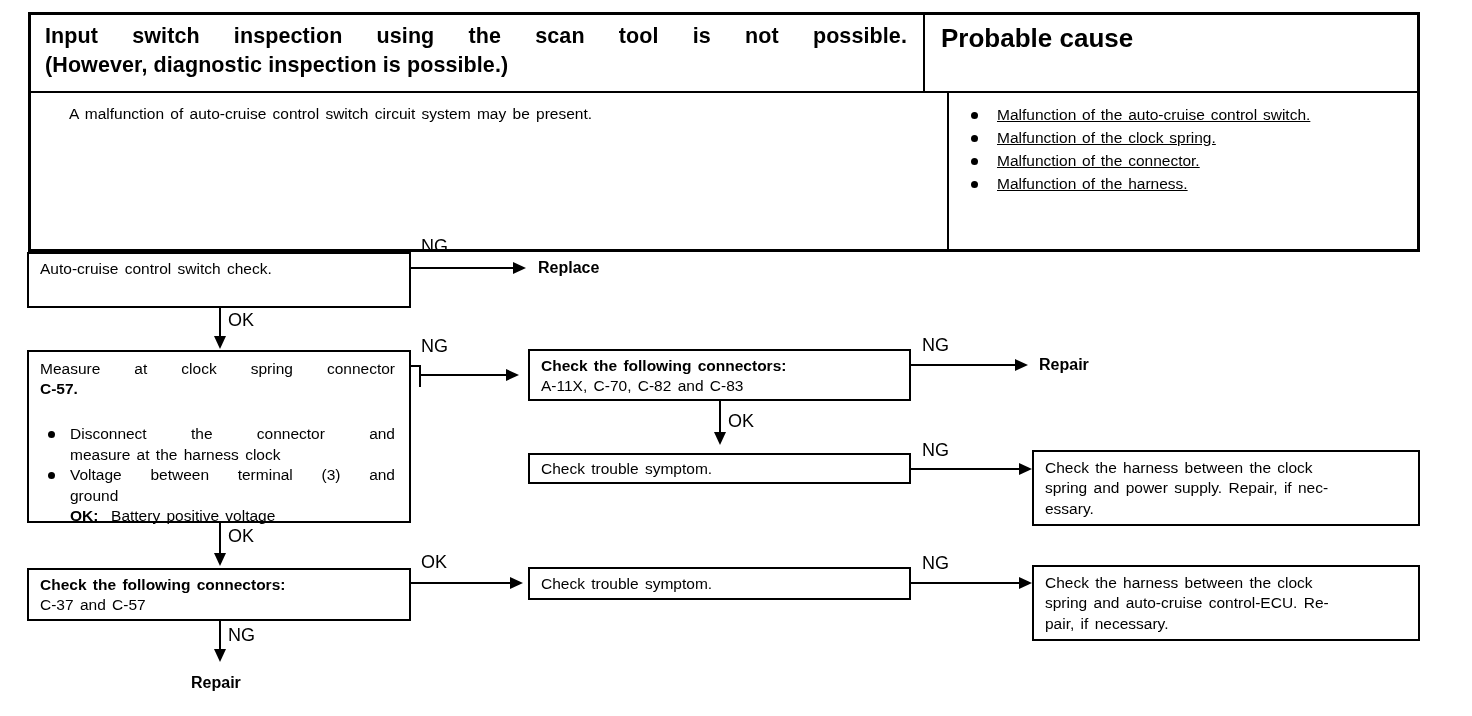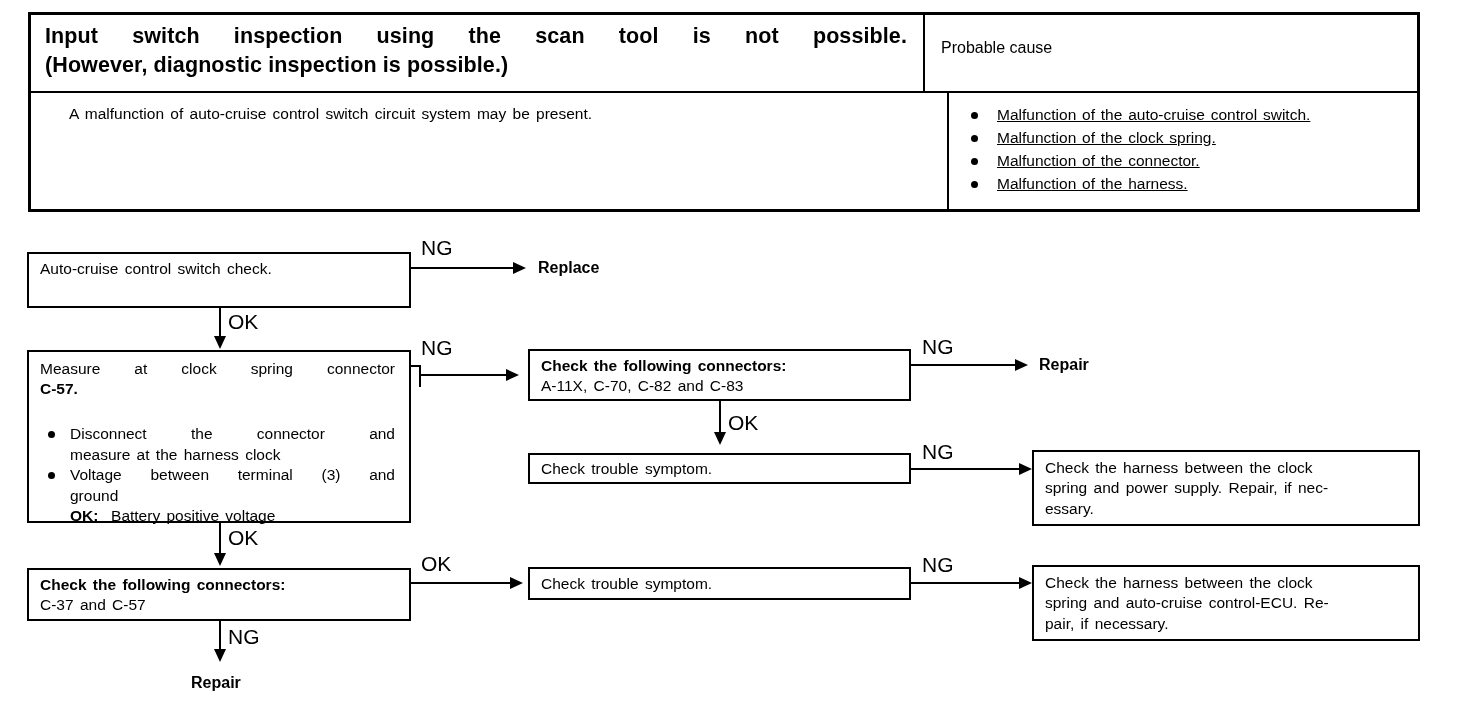--- a/index.html
+++ b/index.html
@@ -19,21 +19,21 @@
     overflow: hidden;
     background: #ffffff;
   }
 
   
   .symptom-table {
     position: absolute;
     left: 28px;
     top: 12px;
     width: 1392px;
-    height: 200px;
+    height: 240px;
     border: 3px solid #000;
     box-sizing: border-box;
     display: flex;
     flex-direction: column;
   }
   .tbl-row {
     display: flex;
     flex-direction: row;
   }
   .tbl-row.header {
@@ -57,24 +57,23 @@
   }
   .sym-title {
     font-size: 21.5px;
     font-weight: bold;
     line-height: 1.34;
     letter-spacing: .1px;
   }
   .sym-title .l1 { display: block; text-align: justify; text-align-last: justify; width: 862px;}
   .sym-title .l2 { display: block; }
   .cause-title {
-    font-size: 16px;
-    font-weight: normal;
+    font-size: 26px;
+    font-weight: bold;
     line-height: 1.3;
-    margin-top: 16px;
   }
   .sym-desc {
     font-size: 15.5px;
     line-height: 1.35;
     padding-top: 4px;
     word-spacing: 2px;
   }
   ul.cause-list {
     list-style: none;
     margin: 4px 0 0 0;
@@ -142,21 +141,21 @@
   }
 
   .term {
     position: absolute;
     font-size: 16px;
     font-weight: bold;
     white-space: nowrap;
   }
   .edge-label {
     position: absolute;
-    font-size: 21px;
+    font-size: 18px;
     white-space: nowrap;
   }
 
   
   .hline {
     position: absolute;
     height: 2px;
     background: #000;
   }
   .vline {

